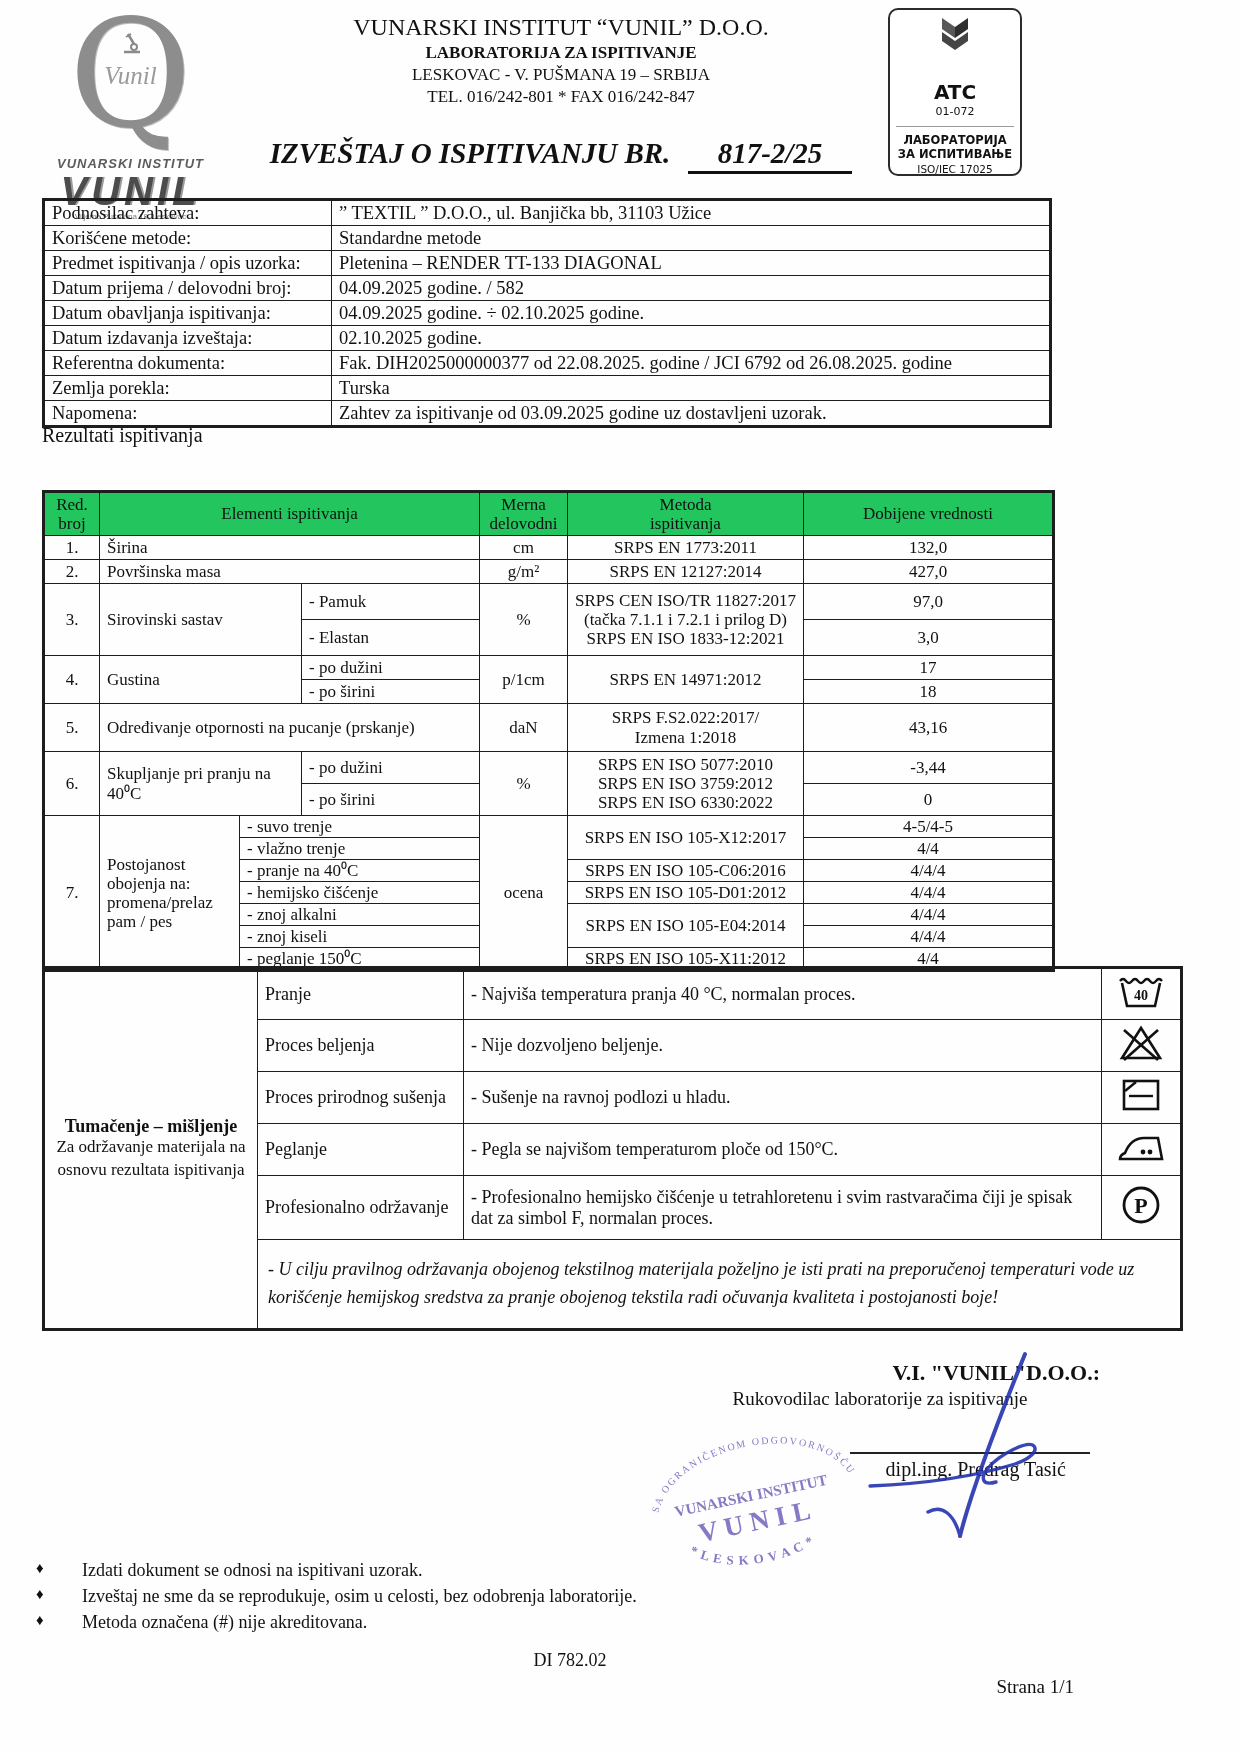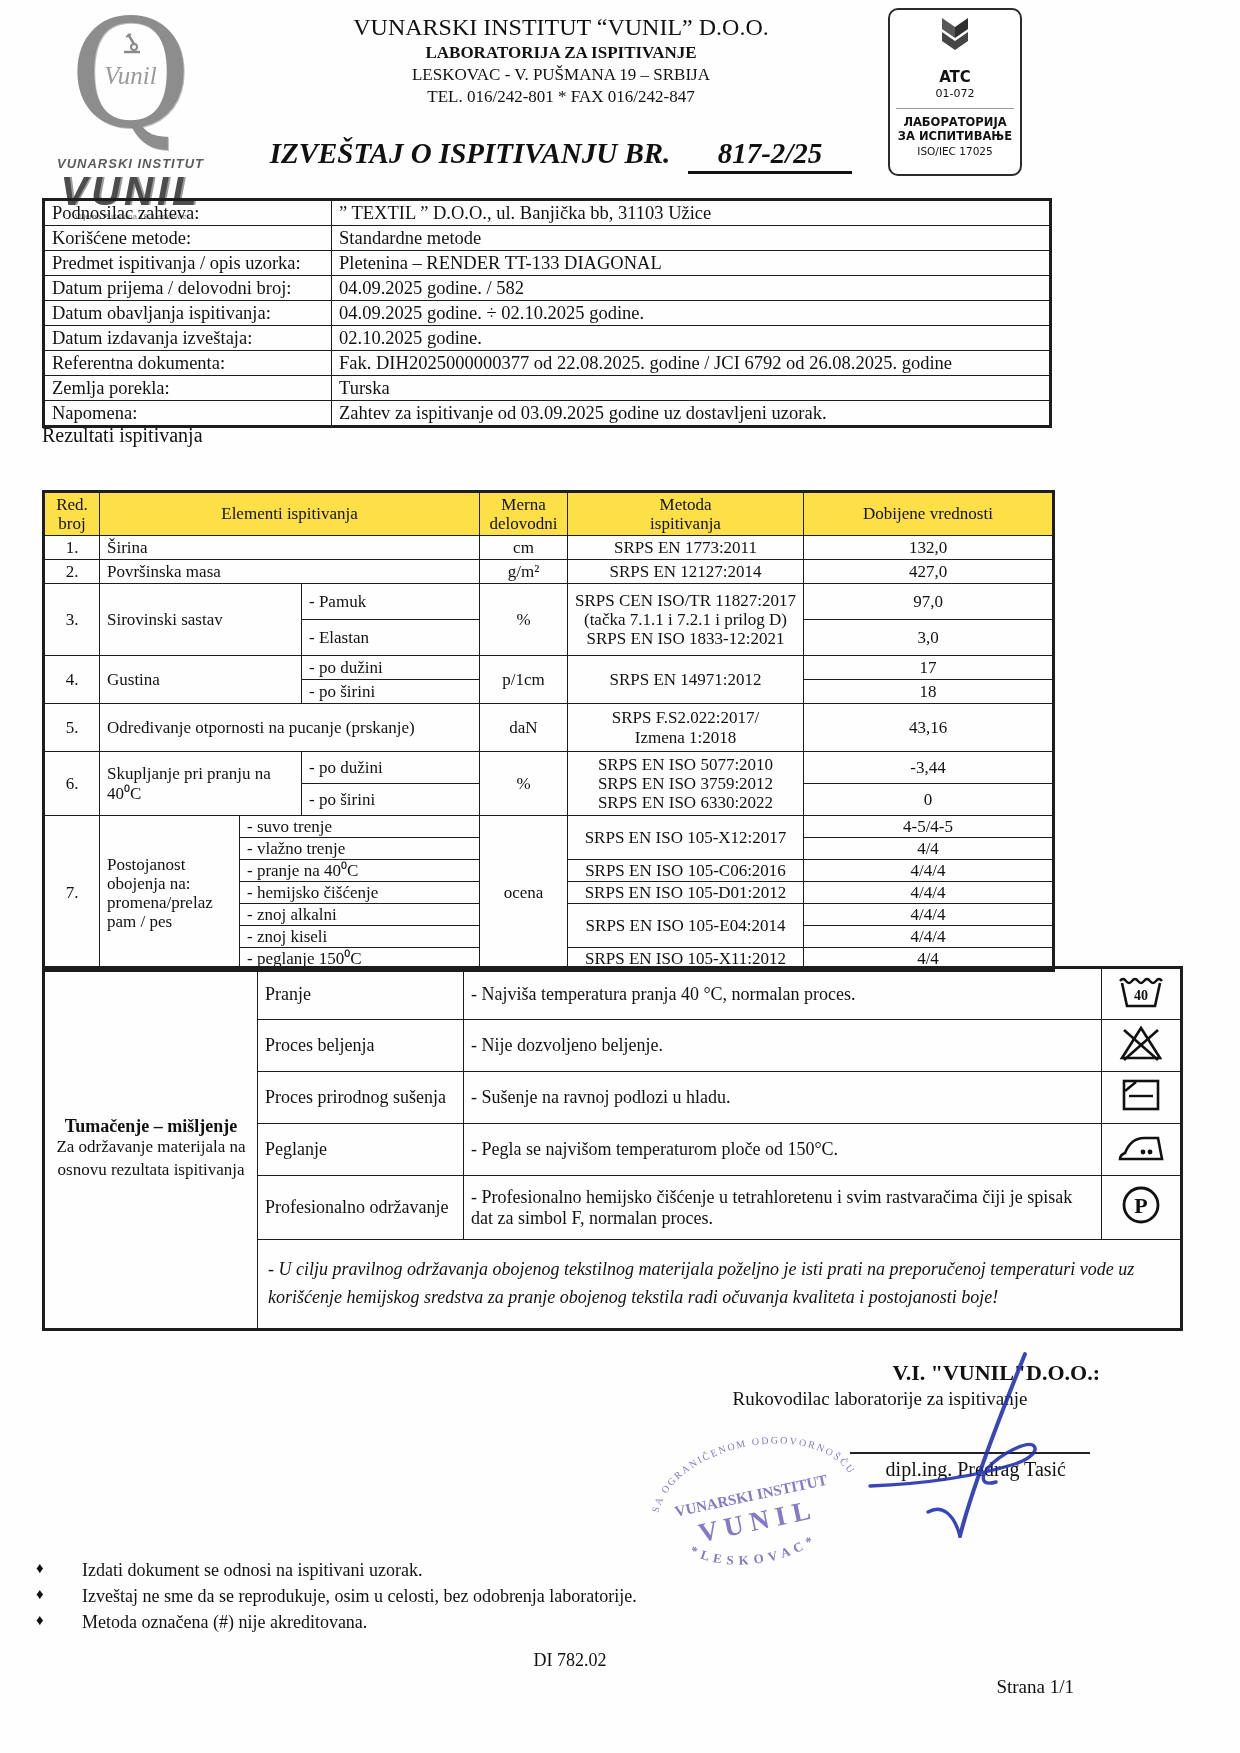--- a/index.html
+++ b/index.html
@@ -23,40 +23,40 @@
   .head-center{position:absolute;left:258px;top:14px;width:606px;text-align:center;}
   .org-name{font-size:24px;font-weight:normal;}
   .org-sub{font-size:17px;font-weight:bold;margin-top:2px;}
   .org-line{font-size:17px;margin-top:2px;}
   .report-line{margin-top:30px;font-size:29px;font-weight:bold;font-style:italic;}
   .report-num{display:inline-block;border-bottom:3px solid #111;padding:0 30px 1px 30px;margin-left:10px;}
 
   .cert-box{position:absolute;left:888px;top:8px;width:134px;height:168px;border:2px solid #2b2b2b;
             border-radius:10px;background:#fff;text-align:center;
             font-family:"DejaVu Sans",sans-serif;padding-top:8px;box-sizing:border-box;}
-  .cert-code{font-size:15px;font-weight:bold;margin-top:2px;}
+  .cert-code{font-size:20px;font-weight:bold;margin-top:14px;}
   .cert-num{font-size:11px;margin-top:1px;}
   .cert-div{border-top:1px solid #9a9a9a;margin:8px 6px 6px 6px;}
   .cert-l{font-size:11.5px;font-weight:bold;line-height:1.25;}
   .cert-iso{font-size:10.5px;margin-top:1px;}
 
   
   table{border-collapse:collapse;table-layout:fixed;}
   td{border:1.6px solid #1d1d1d;padding:1px 7px;line-height:1.12;overflow:hidden;}
 
   .info-tbl{position:absolute;left:42px;top:198px;width:1010px;border:3px solid #1d1d1d;font-size:18.5px;}
   .info-tbl td{height:22px;}
   .info-lab{width:272px;}
 
   .res-title{position:absolute;left:42px;top:424px;font-size:20px;}
 
   .res-tbl{position:absolute;left:42px;top:490px;width:1010px;border:3px solid #1d1d1d;font-size:17px;}
   .res-tbl td{text-align:center;}
   .res-tbl td.l{text-align:left;}
-  .hd{background:#fde047;}
+  .hd{background:#22c55e;}
 
   .care-tbl{position:absolute;left:42px;top:966px;width:1138px;border:3px solid #1d1d1d;font-size:18px;}
   .care-left{text-align:center;vertical-align:middle;}
   .care-left .t1{font-weight:bold;font-size:18px;}
   .care-left .t2{font-size:17px;line-height:1.3;}
   .care-lab{vertical-align:middle;}
   .care-desc{vertical-align:middle;}
   .care-ico{text-align:center;vertical-align:middle;}
   .care-note{font-style:italic;line-height:1.55;padding:4px 10px;}
 

